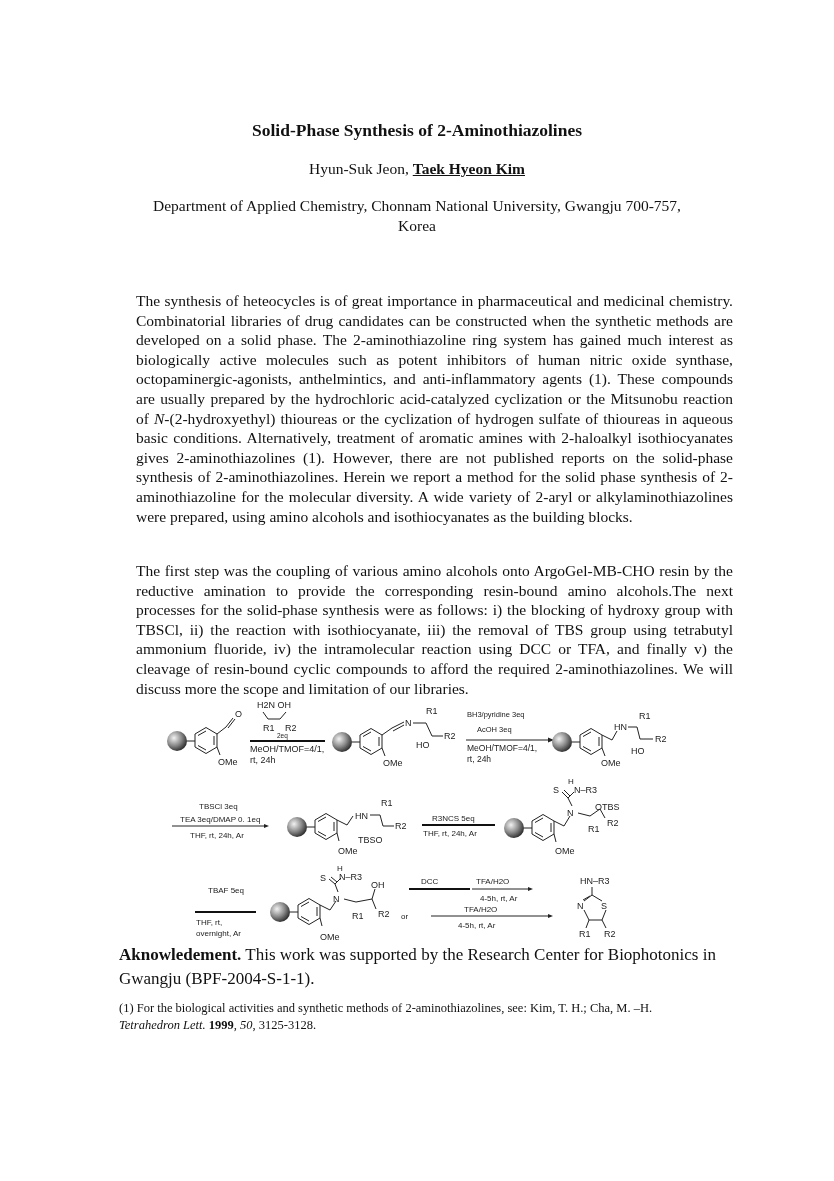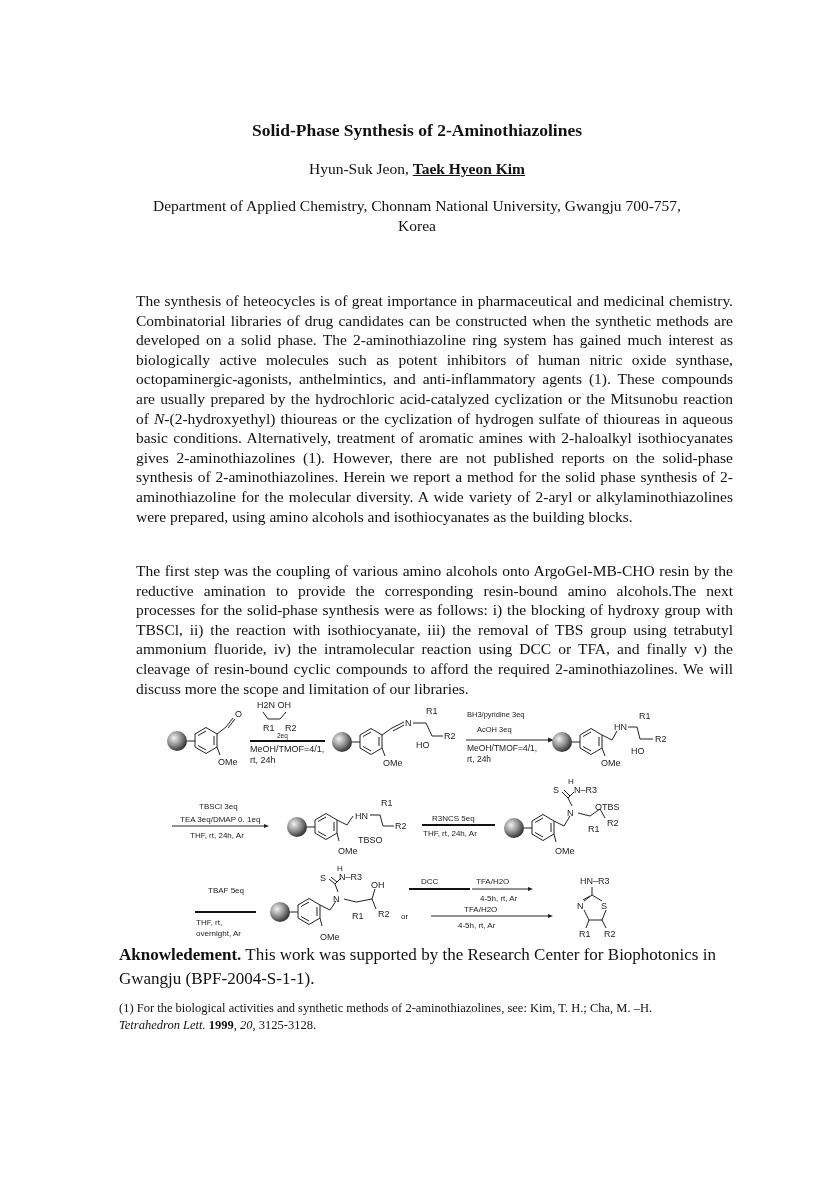--- a/index.html
+++ b/index.html
@@ -249,16 +249,16 @@
     </g>
   </svg>
 
   <div class="ack">
     <b>Aknowledement.</b><span> This work was supported by the Research Center for Biophotonics in Gwangju (BPF-2004-S-1-1).</span>
   </div>
 
   <div class="ref">
     <span>(1) For the biological activities and synthetic methods of 2-aminothiazolines, see: Kim, T. H.; Cha, M. –H. </span><br>
     <i>Tetrahedron Lett.</i>
-    <b>1999</b>, <i>20</i><span>, 3125-3128.</span>
+    <b>1999</b>, <i>50</i><span>, 3125-3128.</span>
   </div>
 
 </div>
 
 </body></html>

